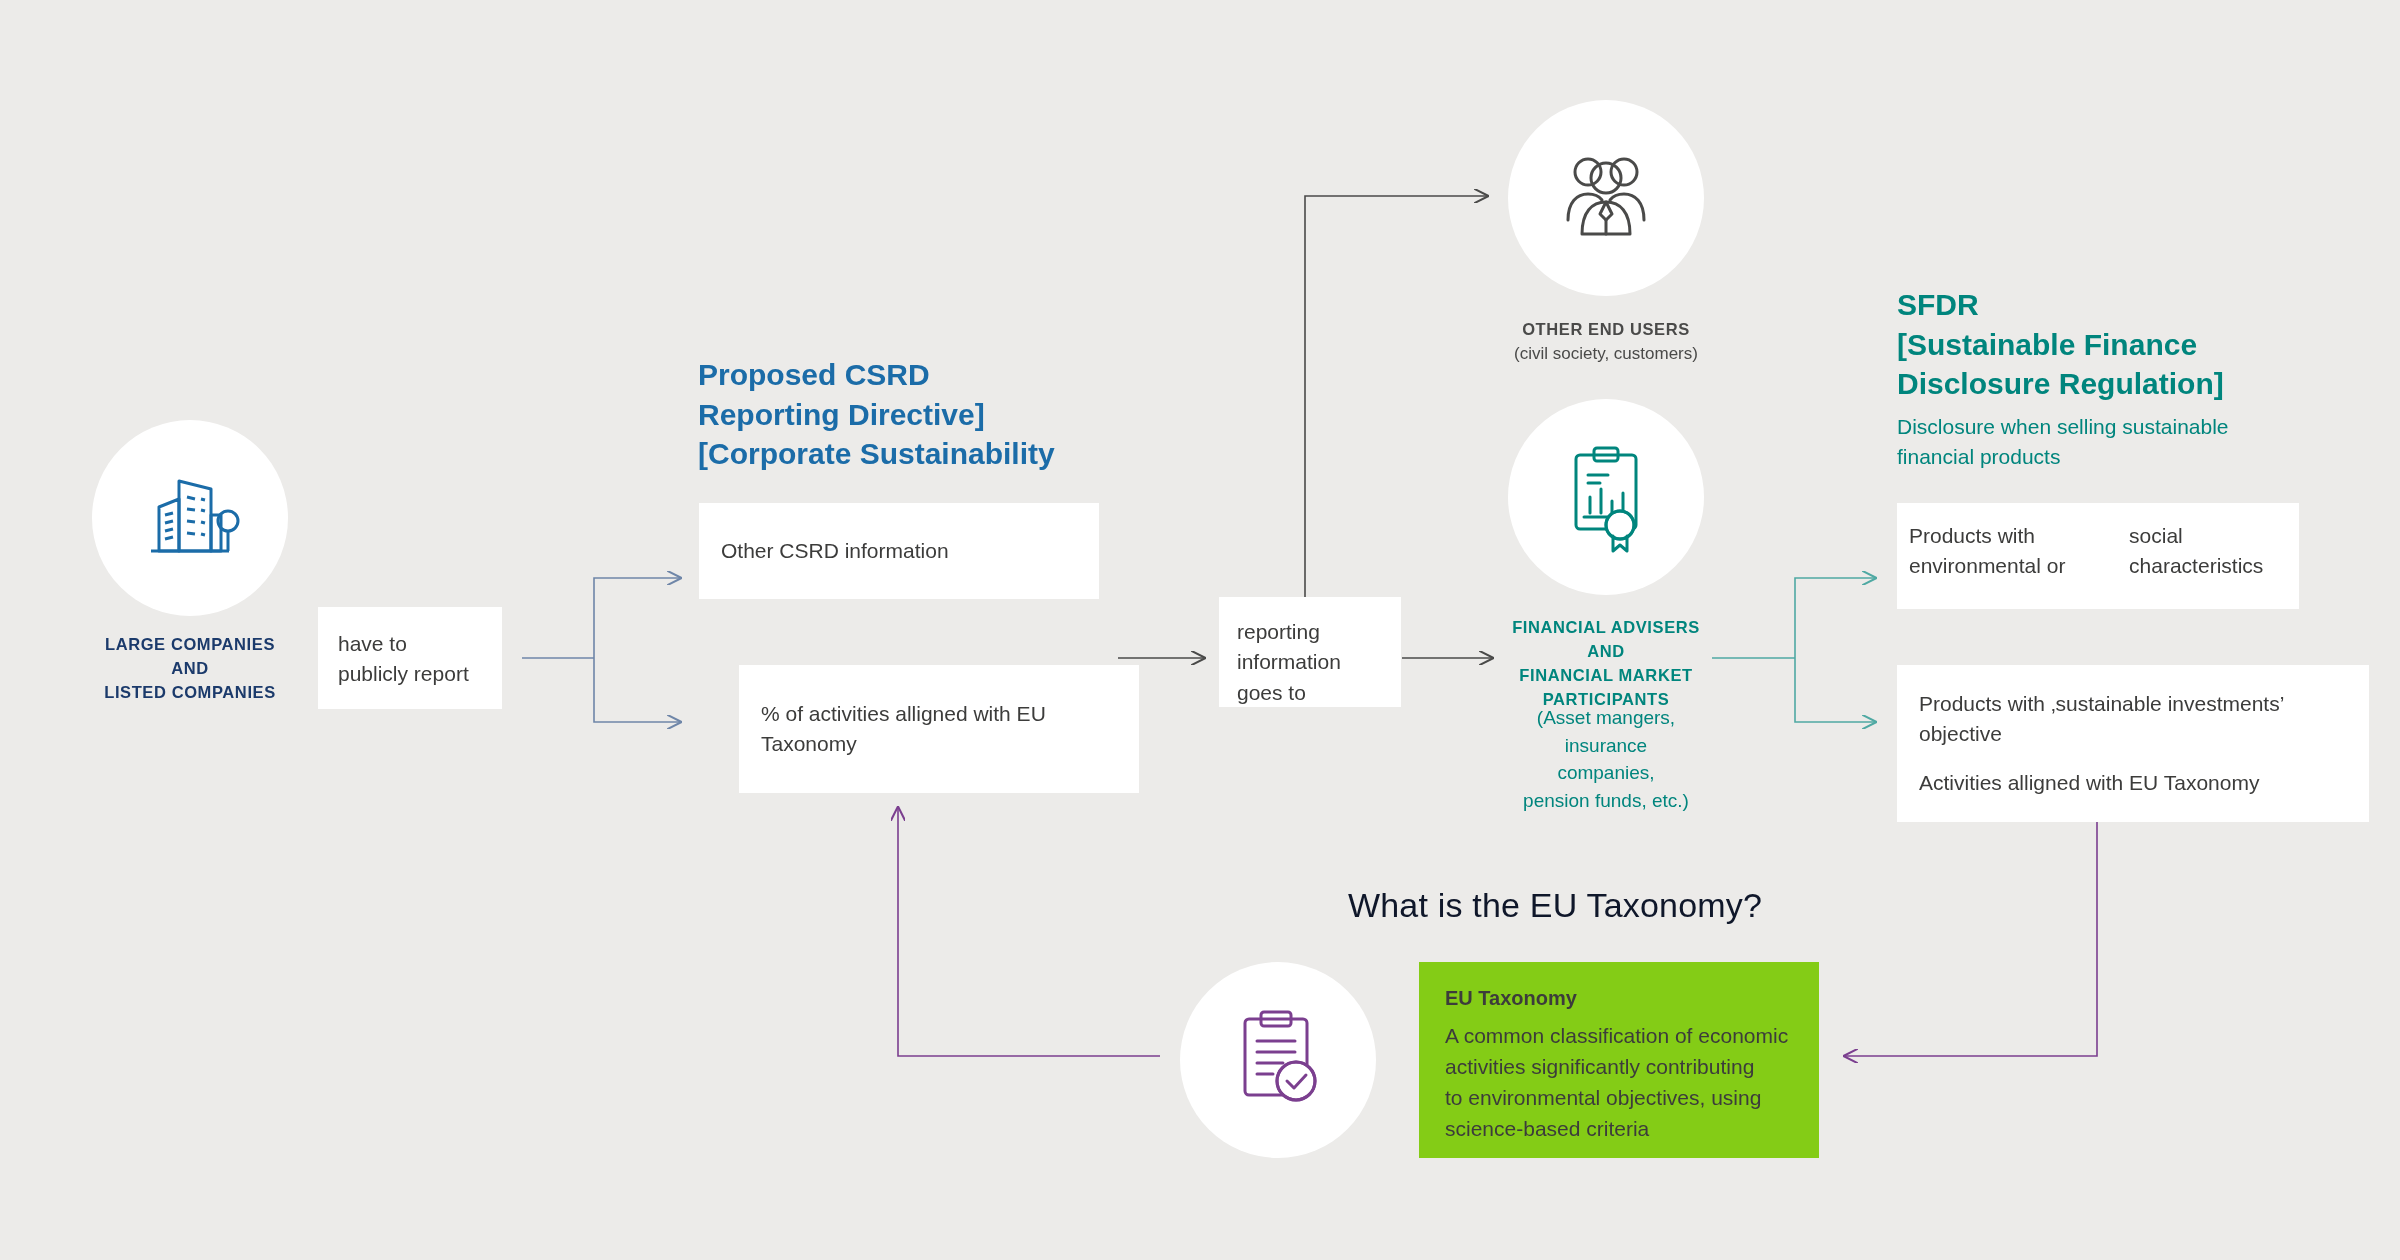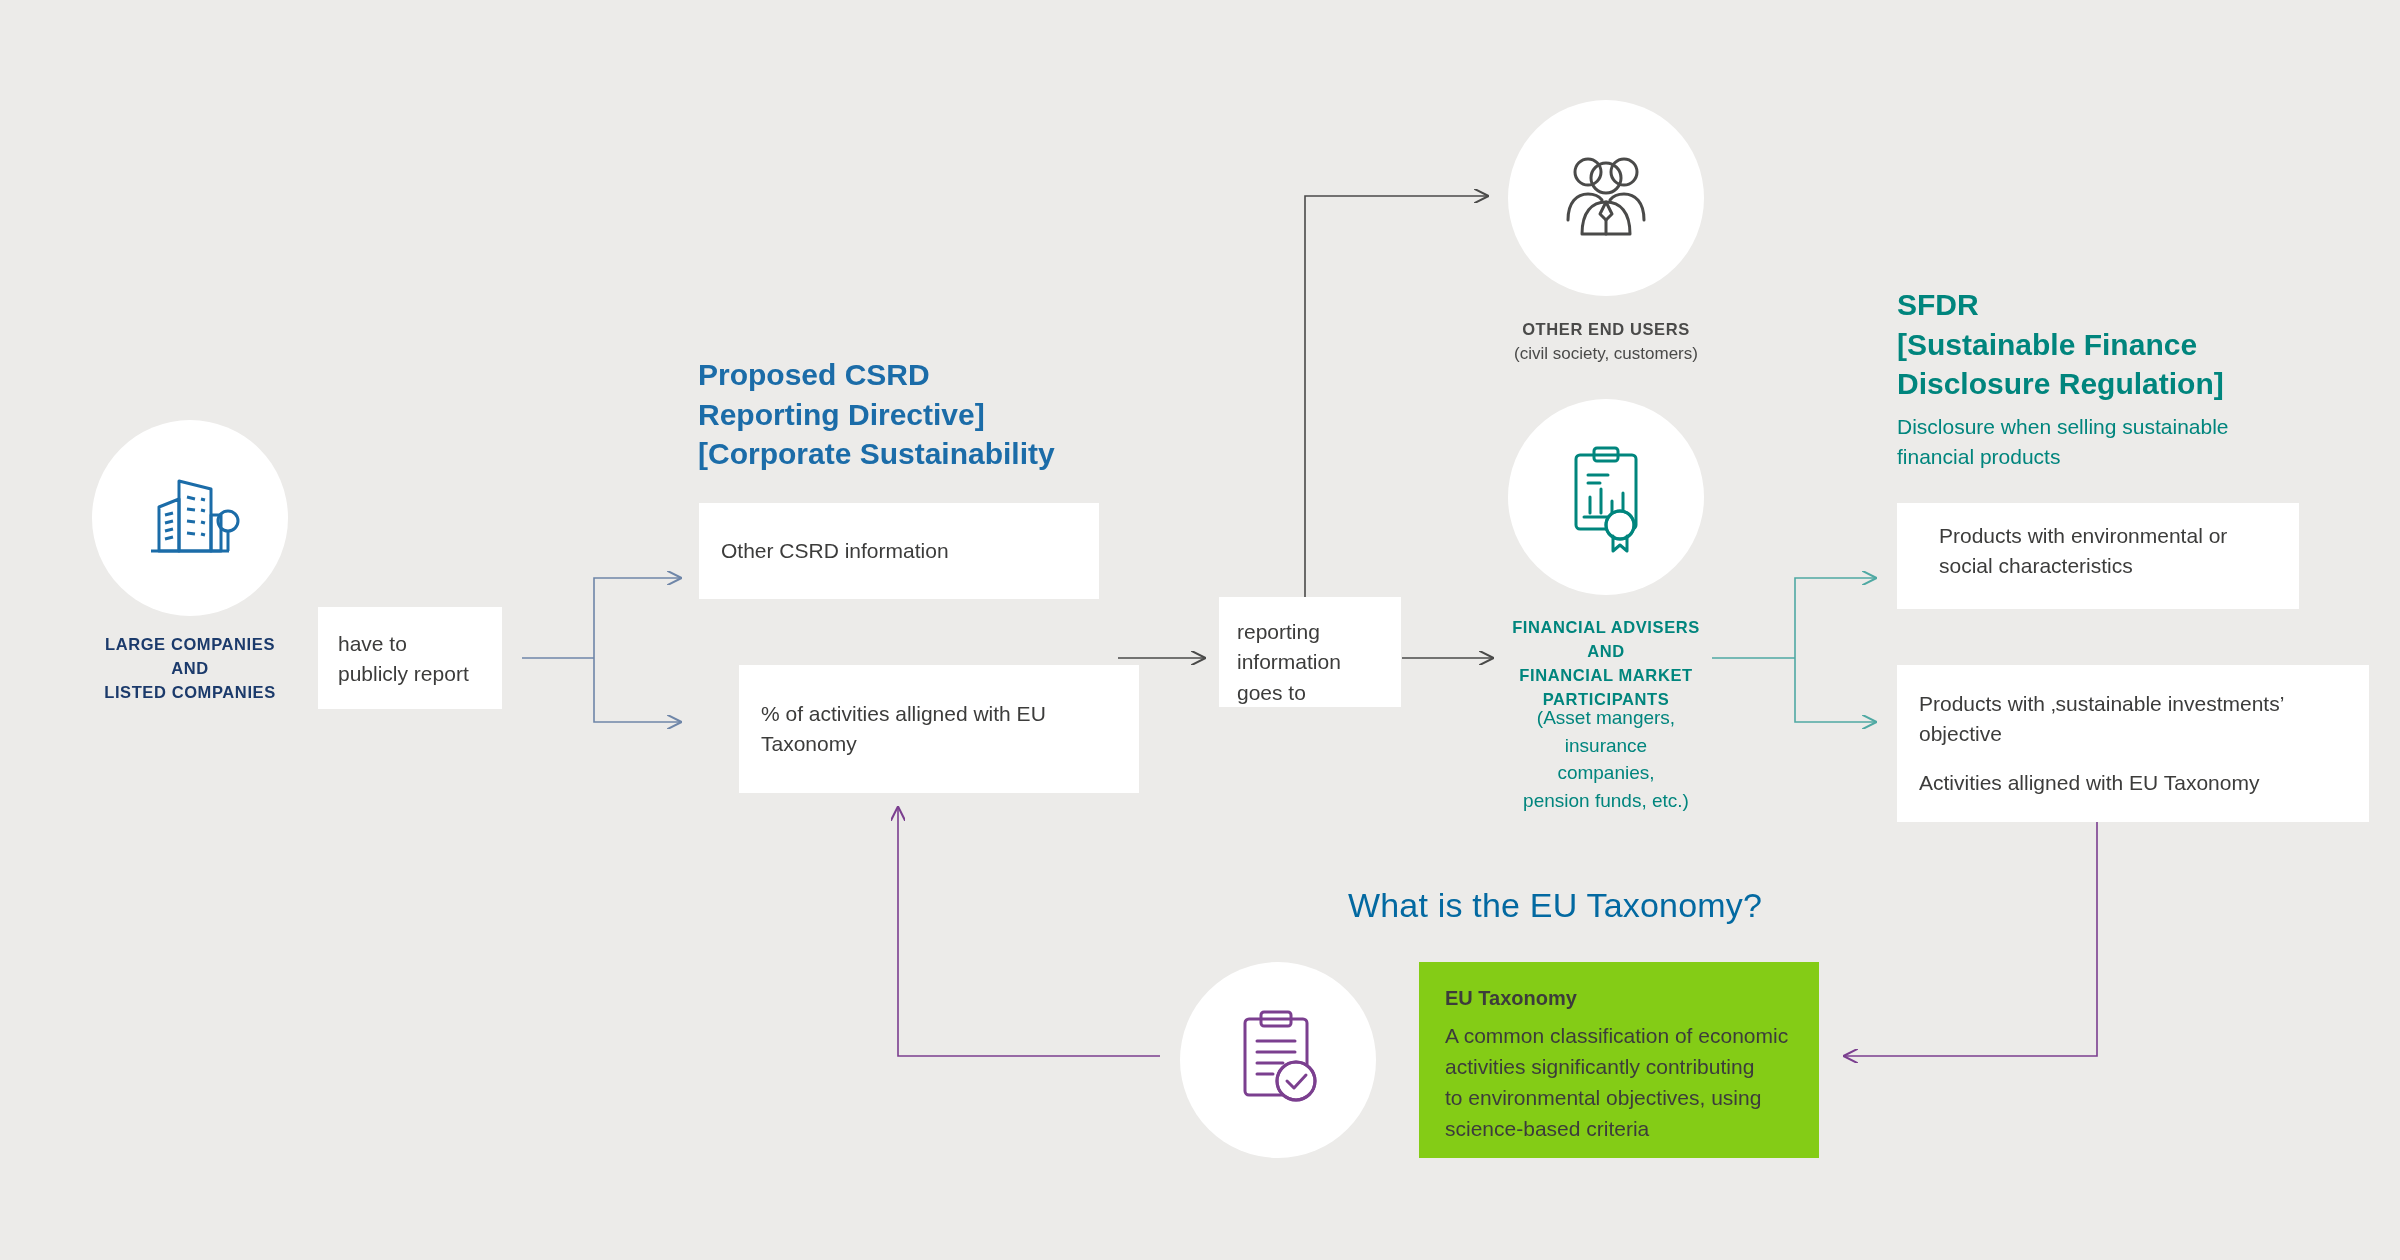--- a/index.html
+++ b/index.html
@@ -69,21 +69,21 @@
   .body-teal {
     position: absolute;
     font-size: 21px;
     color: #00857d;
     line-height: 1.42;
   }
 
   .purple-title {
     position: absolute;
     font-size: 34px;
-    color: #0369a1;
+    color: #0f172a;
     letter-spacing: 0.2px;
   }
 
   .tax-box {
     position: absolute;
     background: #84cc16;
     box-sizing: border-box;
     padding: 22px 26px;
     color: #3c3c3b;
     font-size: 21px;
@@ -237,21 +237,21 @@
   <div class="headline headline-teal" style="left:1897px; top:285px; width:420px;">
     <div>SFDR</div>
     <div>[Sustainable Finance</div>
     <div>Disclosure Regulation]</div>
   </div>
   <div class="body-teal" style="left:1897px; top:412px; width:400px;">
     <div>Disclosure when selling sustainable</div>
     <div>financial products</div>
   </div>
 
-  <div class="box" style="left:1897px; top:503px; width:402px; height:106px; display:flex; flex-direction:column; padding-left:42px;">
+  <div class="box" style="left:1897px; top:503px; width:402px; height:106px; display:flex; flex-direction:row; padding-left:12px;">
     <div>Products with environmental or</div>
     <div>social characteristics</div>
   </div>
 
   <div class="box" style="left:1897px; top:665px; width:472px; height:157px; display:flex; flex-direction:column; justify-content:center; padding-left:22px;">
     <div>Products with ‚sustainable investments’</div>
     <div>objective</div>
     <div style="margin-top:18px;">Activities alligned with EU Taxonomy</div>
   </div>
 

